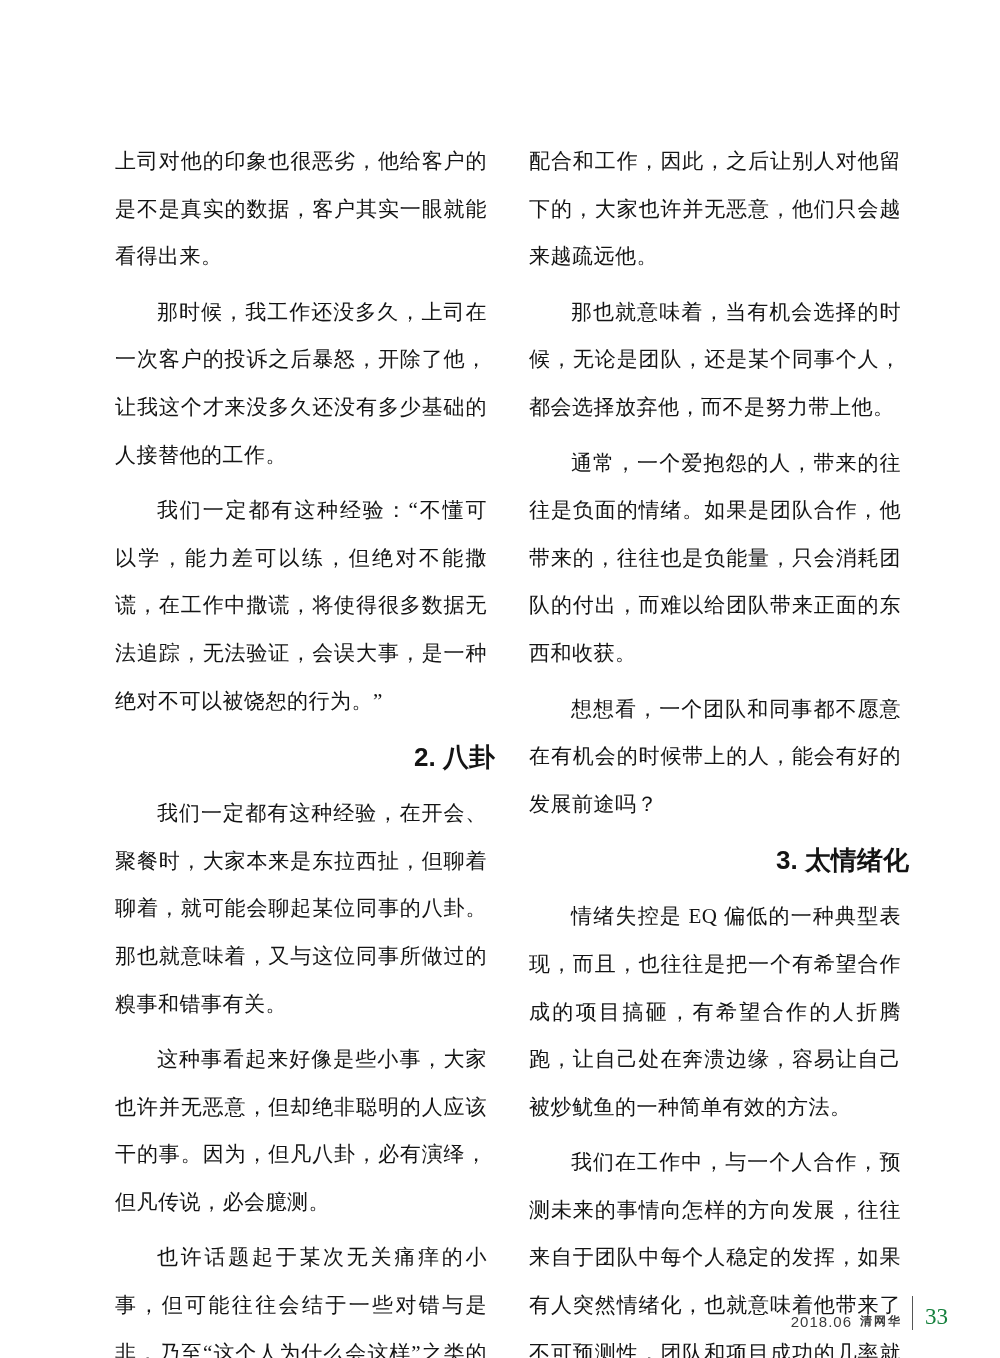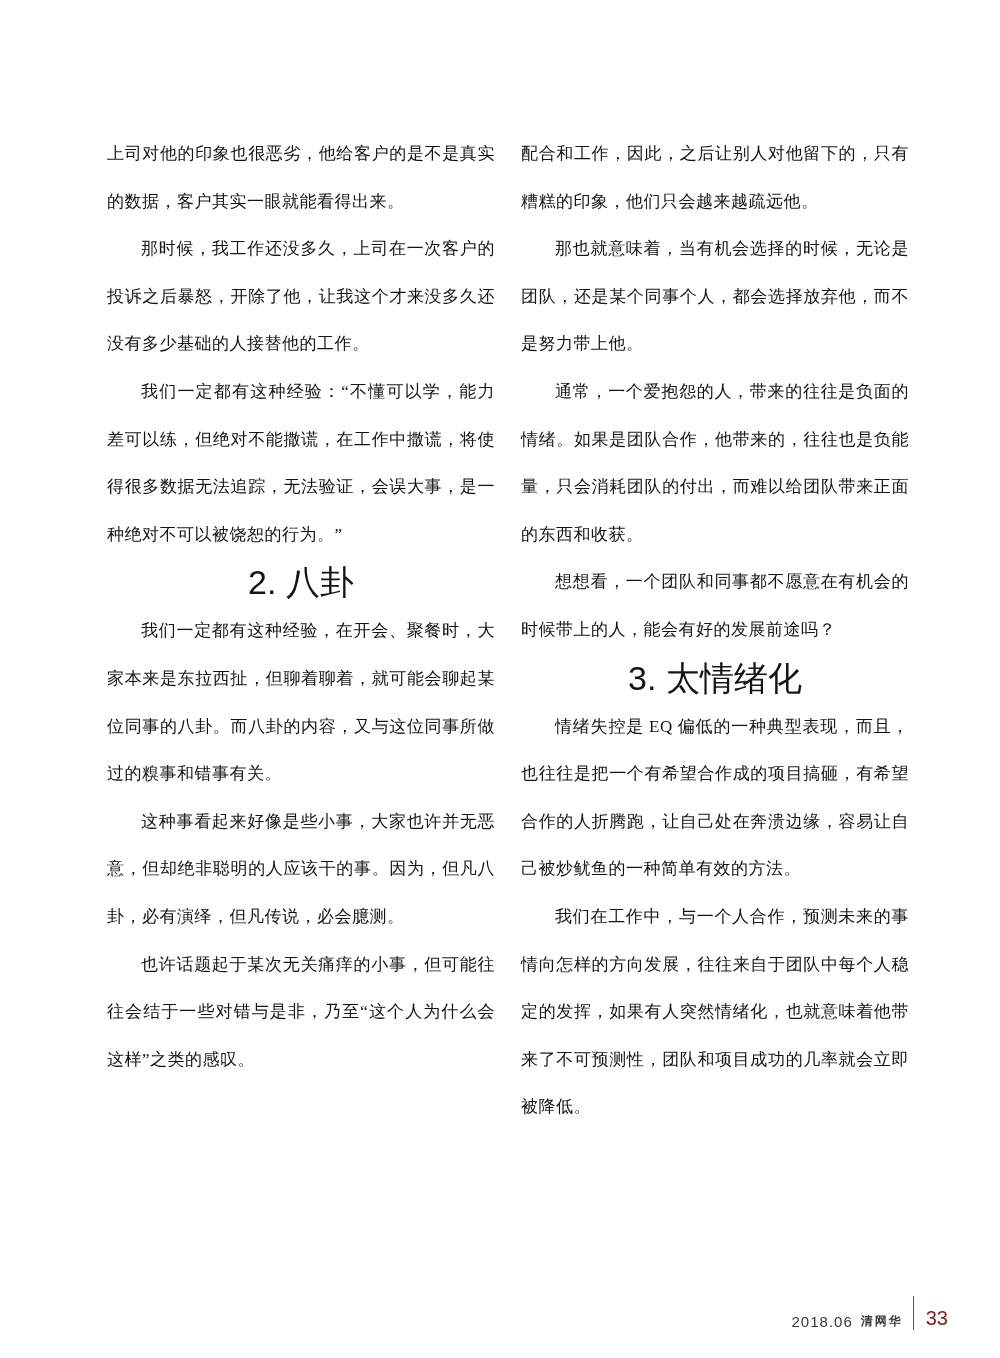--- a/index.html
+++ b/index.html
@@ -23,36 +23,36 @@
     top: 130px;
     left: 107px;
     width: 802px;
     display: flex;
     gap: 26px;
   }
   .col {
     width: 388px;
   }
   .p, .p0, .pb {
-    margin: 0;
-    font-size: 17px;
+    margin: 8px;
+    font-size: 21px;
     line-height: 47.6px;
     text-align: justify;
     text-justify: inter-character;
     letter-spacing: 0.5px;
   }
   .p { text-indent: 2em; }
   .p0 { text-indent: 0; }
   .h {
     margin: 0;
     font-family: "Liberation Sans", "DejaVu Sans", sans-serif;
-    font-weight: 400;
-    font-size: 34px;
+    font-weight: 700;
+    font-size: 26px;
     line-height: 49px;
-    text-align: center;
+    text-align: right;
     text-indent: 0;
   }
   .footer {
     position: absolute;
     right: 52px;
     bottom: 28px;
     display: flex;
     align-items: flex-end;
   }
   .footer .issue {
@@ -69,45 +69,45 @@
     margin-left: 8px;
     letter-spacing: 2px;
   }
   .footer .divider {
     width: 1px;
     height: 34px;
     background: #555555;
     margin: 0 12px 0 10px;
   }
   .footer .pagenum {
-    font-family: Liberation Sans, sans-serif;
-    font-size: 20px;
-    color: #7f1d1d;
+    font-family: Liberation Serif, serif;
+    font-size: 23px;
+    color: #15803d;
   }
 </style>
 </head>
 <body>
 
 <div class="page">
 
   <div class="columns">
 
     <div class="col">
       <p class="p0">上司对他的印象也很恶劣，他给客户的是不是真实的数据，客户其实一眼就能看得出来。</p>
       <p class="p">那时候，我工作还没多久，上司在一次客户的投诉之后暴怒，开除了他，让我这个才来没多久还没有多少基础的人接替他的工作。</p>
       <p class="p">我们一定都有这种经验：“不懂可以学，能力差可以练，但绝对不能撒谎，在工作中撒谎，将使得很多数据无法追踪，无法验证，会误大事，是一种绝对不可以被饶恕的行为。”</p>
       <h2 class="h">2. 八卦</h2>
-      <p class="p">我们一定都有这种经验，在开会、聚餐时，大家本来是东拉西扯，但聊着聊着，就可能会聊起某位同事的八卦。而八卦的内容，又与这位同事所做过的糗事和错事有关。</p>
+      <p class="p">我们一定都有这种经验，在开会、聚餐时，大家本来是东拉西扯，但聊着聊着，就可能会聊起某位同事的八卦。那也就意味着，又与这位同事所做过的糗事和错事有关。</p>
       <p class="p">这种事看起来好像是些小事，大家也许并无恶意，但却绝非聪明的人应该干的事。因为，但凡八卦，必有演绎，但凡传说，必会臆测。</p>
       <p class="p">也许话题起于某次无关痛痒的小事，但可能往往会结于一些对错与是非，乃至“这个人为什么会这样”之类的感叹。</p>
 
     </div>
 
     <div class="col">
-      <p class="p0">配合和工作，因此，之后让别人对他留下的，只有糟糕的印象，他们只会越来越疏远他。</p>
+      <p class="p0">配合和工作，因此，之后让别人对他留下的，大家也许并无恶意，他们只会越来越疏远他。</p>
       <p class="p">那也就意味着，当有机会选择的时候，无论是团队，还是某个同事个人，都会选择放弃他，而不是努力带上他。</p>
       <p class="p">通常，一个爱抱怨的人，带来的往往是负面的情绪。如果是团队合作，他带来的，往往也是负能量，只会消耗团队的付出，而难以给团队带来正面的东西和收获。</p>
       <p class="p">想想看，一个团队和同事都不愿意在有机会的时候带上的人，能会有好的发展前途吗？</p>
       <h2 class="h">3. 太情绪化</h2>
       <p class="p">情绪失控是 EQ 偏低的一种典型表现，而且，也往往是把一个有希望合作成的项目搞砸，有希望合作的人折腾跑，让自己处在奔溃边缘，容易让自己被炒鱿鱼的一种简单有效的方法。</p>
       <p class="p">我们在工作中，与一个人合作，预测未来的事情向怎样的方向发展，往往来自于团队中每个人稳定的发挥，如果有人突然情绪化，也就意味着他带来了不可预测性，团队和项目成功的几率就会立即被降低。</p>
 
     </div>
 
   </div>

